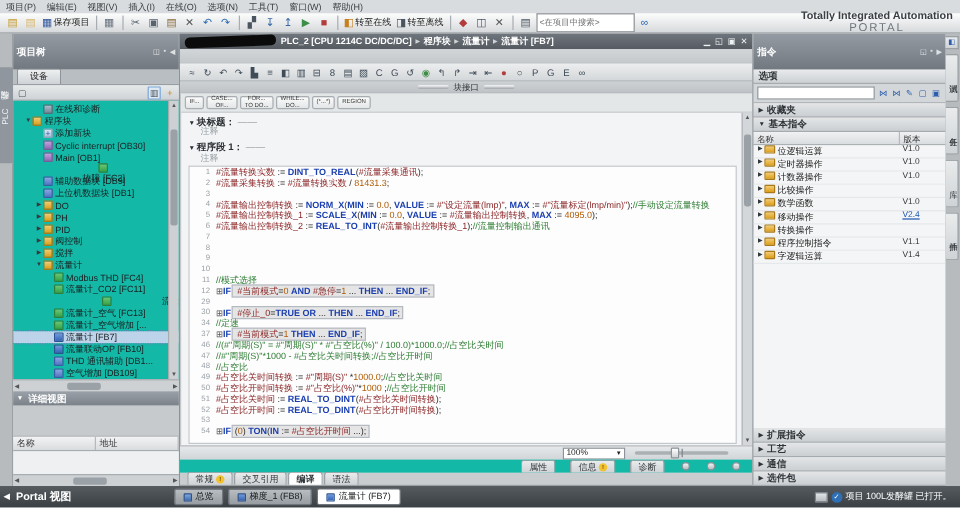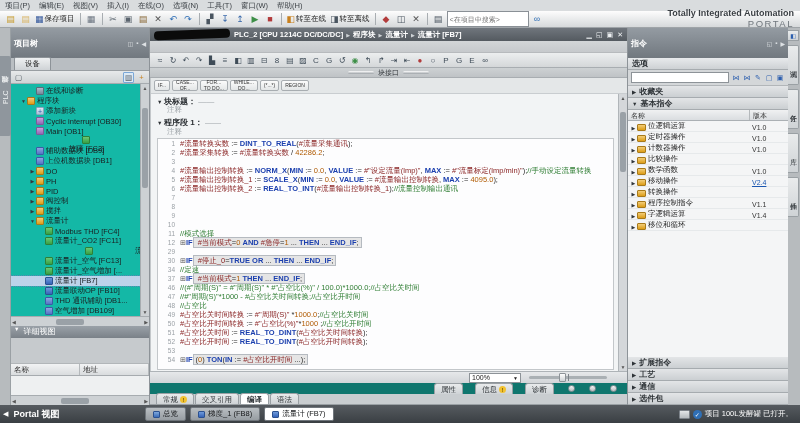--- a/index.html
+++ b/index.html
@@ -6,21 +6,21 @@
 html,body{width:800px;height:423px;overflow:hidden}
 body{position:relative;background:#c3c7ca;font-size:8px;color:#222}
 
 #menubar{position:absolute;top:0;left:0;right:0;height:11px;background:#d9dcde;display:flex;gap:9px;align-items:center;padding-left:5px;font-size:7.5px;color:#3a3f44}
 #toolbar{position:absolute;top:11px;left:0;right:0;height:17px;background:linear-gradient(#fdfdfd,#d6d9db);border-bottom:1px solid #9fa4a8;display:flex;align-items:center;padding:0 4px;gap:2px}
 .tbi{height:13px;min-width:13px;display:flex;align-items:center;justify-content:center;gap:1px;border-radius:2px;padding:0 1px}
 .tbi .g{font-size:9px;line-height:1}
 .tbi .l{font-size:7.5px;color:#222;white-space:nowrap}
 .tbsep{width:1px;height:12px;background:#a8adb1;margin:0 2px}
 .tbsearch{width:82px;height:16px;border:1px solid #8a9096;background:#fff;font-size:7px;color:#666;padding:0 2px}
-.brand{margin-left:auto;text-align:right;line-height:1.05;padding-right:2px}
+.brand{margin-left:auto;text-align:center;line-height:1.05;padding-right:2px}
 .brand .l1{font-size:9px;font-weight:bold;color:#3a3f44}
 .brand .l2{font-size:9.5px;color:#70777d;letter-spacing:1.5px}
 
 #workspace{position:absolute;top:28px;bottom:18px;left:0;right:0}
 #left-strip{position:absolute;left:0;top:0;bottom:0;width:11px;background:#b7bbbe;border-right:1px solid #9aa0a4}
 #left-strip .vtab{position:absolute;top:28px;left:0;width:11px;height:80px;background:#8f969d;color:#f2f4f5;writing-mode:vertical-rl;transform:rotate(180deg);font-size:7px;display:flex;align-items:center;justify-content:center;border-radius:2px 0 0 2px}
 
 #ptree{position:absolute;left:11px;top:0;width:139px;bottom:0;background:#cdd1d4;border-right:1px solid #8d9398;display:flex;flex-direction:column}
 .phead{height:30px;background:linear-gradient(#949ba2,#71787f);color:#fff;font-size:8px;font-weight:bold;display:flex;align-items:center;justify-content:space-between;padding:0 3px;flex:none}
 .picons{display:flex;gap:3px;font-size:6px;color:#dde1e4;font-weight:normal}
@@ -42,21 +42,21 @@
 .ic-fc{background:linear-gradient(#6cc877,#379f44);border:1px solid #2e8038}
 .ic-fb{background:linear-gradient(#6f9bdb,#3563b8);border:1px solid #2b5190}
 .ic-db{background:linear-gradient(#8fa7e0,#5374c4);border:1px solid #3c5ba6}
 .vsb{position:absolute;right:0;top:0;bottom:0;width:9px;background:#cdd1d4;border-left:1px solid #a7acb0}
 .vsb .th{position:absolute;left:1px;right:1px;top:24px;height:80px;background:#9aa1a7;border-radius:2px}
 .vsb .ar{position:absolute;left:0;right:0;height:8px;font-size:5px;color:#555;text-align:center;line-height:8px}
 .hsb{height:10px;background:#cdd1d4;border-top:1px solid #a7acb0;position:relative;flex:none}
 .hsb .th{position:absolute;top:1.5px;height:6px;left:45px;width:28px;background:#9aa1a7;border-radius:2px}
 .hsb .al{position:absolute;left:1px;top:0;font-size:5px;line-height:10px;color:#555}
 .hsb .ar2{position:absolute;right:1px;top:0;font-size:5px;line-height:10px;color:#555}
-.dhead{height:12px;background:linear-gradient(#9aa1a8,#7a8188);color:#fff;font-size:8px;font-weight:normal;display:flex;gap:4px;padding:0 3px;flex:none}
+.dhead{height:12px;background:linear-gradient(#9aa1a8,#7a8188);color:#fff;font-size:8px;font-weight:bold;display:flex;align-items:center;gap:4px;padding:0 3px;flex:none}
 .dgap{height:26px;background:#c6cacd;border-bottom:1px solid #b2b6b9;flex:none}
 .dcols{height:12px;display:flex;background:linear-gradient(#f2f3f4,#d9dcde);border-bottom:1px solid #a6abaf;font-size:7.5px;color:#333;flex:none}
 .dcols span{flex:1;padding:1px 3px;border-right:1px solid #b5b9bc}
 .dbody{flex:1;background:#eef0f1}
 
 #editor{position:absolute;left:150px;top:0;width:477px;bottom:0;display:flex;flex-direction:column;background:#dfe2e4}
 .etitle{height:13px;background:linear-gradient(#70767d,#545a60);display:flex;align-items:center;color:#fff;font-size:7.5px;padding:0 4px;gap:4px;flex:none}
 .redact{width:76px;height:9px;background:#0b0b0b;border-radius:4px;transform:rotate(-2deg);flex:none}
 .crumb{display:flex;gap:3px;align-items:center;font-weight:bold;white-space:nowrap}
 .crumb .sep{font-size:5px;color:#cfd3d6}
@@ -85,38 +85,38 @@
 .ct .fg{color:#555;font-size:7px}
 .ct .foldbox{background:#e5e5e5;border:1px solid #b5bac0;padding:0 2px}
 .evs{position:absolute;right:0;top:16px;bottom:0;width:9px;background:#d4d7da;border-left:1px solid #b0b5b9}
 .evs .th{position:absolute;left:1px;right:1px;top:18px;height:60px;background:#9aa1a7;border-radius:2px}
 .evs .ar{position:absolute;left:0;right:0;height:8px;font-size:5px;color:#555;text-align:center;line-height:8px}
 .zoomrow{height:12px;background:linear-gradient(#e6e8ea,#d2d5d8);border-top:1px solid #aeb3b7;display:flex;align-items:center;justify-content:flex-end;gap:8px;padding-right:16px;flex:none}
 .zsel{width:52px;height:10px;border:1px solid #8d9398;background:#fff;font-size:7px;display:flex;align-items:center;justify-content:space-between;padding:0 2px;color:#222}
 .slider{width:78px;height:3px;background:#aab0b4;position:relative;border-radius:2px;margin-right:4px}
 .slider .tick{position:absolute;left:50%;top:-2px;width:1px;height:7px;background:#7d838a}
 .slider .kn{position:absolute;left:30px;top:-3px;width:7px;height:9px;background:linear-gradient(#fefefe,#cfd3d6);border:1px solid #8d9398;border-radius:1px}
-.insp1{height:11px;display:flex;justify-content:flex-end;align-items:flex-end;gap:12px;padding-right:10px;background:#0f766e;flex:none}
+.insp1{height:11px;display:flex;justify-content:flex-end;align-items:flex-end;gap:12px;padding-right:10px;background:#14b8a6;flex:none}
 .insp2{height:11px;display:flex;align-items:flex-end;gap:1px;padding-left:6px;background:#c9cdd0;border-bottom:1px solid #9aa0a4;flex:none}
 .itab{border:1px solid #9aa0a4;border-bottom:none;border-radius:3px 3px 0 0;background:linear-gradient(#e9ebec,#cfd3d6);font-size:7.5px;padding:1px 6px 0;display:flex;gap:2px;align-items:center;color:#2e3337;height:11px}
 .itab.active{background:#fff;font-weight:bold}
 .warnic{width:7px;height:7px;background:var(--warn);border-radius:50%;color:#6b4e00;font-size:5px;display:flex;align-items:center;justify-content:center;font-weight:bold;flex:none}
 .dotbtn{width:7px;height:7px;border-radius:50%;background:linear-gradient(#f3f4f5,#b9bec2);border:1px solid #8d9398;margin:0 0 2px 2px}
 
 #instr{position:absolute;left:627px;top:0;width:161px;bottom:0;background:#cdd1d4;border-left:1px solid #8d9398;display:flex;flex-direction:column}
 .obar{height:12px;background:linear-gradient(#e8eaec,#cdd1d4);border-bottom:1px solid #a6abaf;font-size:8px;font-weight:bold;display:flex;align-items:center;padding:0 4px;flex:none;color:#2e3337}
 .srow{height:16px;display:flex;align-items:center;gap:2px;padding:0 3px;background:#d4d7d9;border-bottom:1px solid #b2b6b9;flex:none}
 .sinput{flex:1;height:11px;border:1px solid #8d9398;background:#fff;min-width:40px}
 .sic{width:10px;height:10px;display:flex;align-items:center;justify-content:center;font-size:7px;color:#2d5fae}
 .secbar{height:12px;background:linear-gradient(#e3e5e7,#cbcfd2);border-bottom:1px solid #a6abaf;display:flex;align-items:center;gap:3px;font-size:8px;font-weight:bold;padding:0 4px;color:#2e3337;flex:none}
 .secbar .ch{font-size:5.5px;font-weight:normal}
 .icols{height:11px;display:flex;font-size:7px;background:linear-gradient(#f0f1f2,#dadde0);border-bottom:1px solid #abb0b4;color:#333;flex:none}
 .icols .c1{flex:1;padding:1px 3px;border-right:1px solid #b5b9bc}
 .icols .c2{width:38px;flex:none;padding:1px 3px}
-.irow{height:11px;display:flex;align-items:flex-end;font-size:7.5px;background:#f4f5f6;border-bottom:1px solid #e6e9eb;padding-left:2px}
+.irow{height:11px;display:flex;align-items:flex-start;font-size:7.5px;background:#f4f5f6;border-bottom:1px solid #e6e9eb;padding-left:2px}
 .irow .ar{width:7px;font-size:5px;color:#33383c;text-align:center;flex:none}
 .irow .fold{width:9px;height:7px;background:linear-gradient(#f2cd79,#dd9d17);border:1px solid #a87a1a;border-radius:1px;margin-right:2px;flex:none}
 .irow .lb{flex:1;white-space:nowrap;overflow:hidden}
 .irow .ver{width:36px;flex:none;font-size:7px;color:#333}
 .irow .ver.link{color:var(--link);text-decoration:underline}
 .ifill{flex:1;background:#f4f5f6}
 
 #right-strip{position:absolute;left:788px;width:12px;top:0;bottom:0;background:#b7bbbe}
 #right-strip .tic{width:11px;height:11px;margin:2px 0 0 0;background:linear-gradient(#e9ebec,#cfd3d6);border:1px solid #9aa0a4;border-left:none;font-size:6px;display:flex;align-items:center;justify-content:center;color:#2d5fae}
 .rtab{width:11px;height:40px;background:linear-gradient(#e9ebec,#cfd3d6);border:1px solid #9aa0a4;border-left:none;margin-top:4px;writing-mode:vertical-rl;font-size:7px;display:flex;align-items:center;justify-content:center;color:#2e3337;border-radius:0 2px 2px 0;gap:2px}
@@ -471,21 +471,21 @@
       </div>
       <div class="cmt">注释</div>
       <div class="btitle net">
         <span class="arr">▼ </span>
         <span>程序段 1：</span>
         <span class="dim"> ——</span>
       </div>
       <div class="cmt">注释</div>
       <div class="codewrap" id="code">
           <div class="cl"><span class="ln">1</span><span class="ct"><span class="v">#流量转换实数</span> := <span class="k">DINT_TO_REAL</span>(<span class="v">#流量采集通讯</span>);</span></div>
-          <div class="cl"><span class="ln">2</span><span class="ct"><span class="v">#流量采集转换</span> := <span class="v">#流量转换实数</span> / <span class="n">42286.2</span>;</span></div>
+          <div class="cl"><span class="ln">2</span><span class="ct"><span class="v">#流量采集转换</span> := <span class="v">#流量转换实数</span> / <span class="n">81431.3</span>;</span></div>
           <div class="cl"><span class="ln">3</span></div>
           <div class="cl"><span class="ln">4</span><span class="ct"><span class="v">#流量输出控制转换</span> := <span class="k">NORM_X</span>(<span class="k">MIN</span> := <span class="n">0.0</span>, <span class="k">VALUE</span> := <span class="v">#"设定流量(lmp)"</span>, <span class="k">MAX</span> := <span class="v">#"流量标定(lmp/min)"</span>);<span class="c">//手动设定流量转换</span></span></div>
           <div class="cl"><span class="ln">5</span><span class="ct"><span class="v">#流量输出控制转换_1</span> := <span class="k">SCALE_X</span>(<span class="k">MIN</span> := <span class="n">0.0</span>, <span class="k">VALUE</span> := <span class="v">#流量输出控制转换</span>, <span class="k">MAX</span> := <span class="n">4095.0</span>);</span></div>
           <div class="cl"><span class="ln">6</span><span class="ct"><span class="v">#流量输出控制转换_2</span> := <span class="k">REAL_TO_INT</span>(<span class="v">#流量输出控制转换_1</span>);<span class="c">//流量控制输出通讯</span></span></div>
           <div class="cl"><span class="ln">7</span><span class="ct"></span></div>
           <div class="cl"><span class="ln">8</span><span class="ct"></span></div>
           <div class="cl"><span class="ln">9</span><span class="ct"></span></div>
           <div class="cl"><span class="ln">10</span><span class="ct"></span></div>
           <div class="cl"><span class="ln">11</span><span class="ct"><span class="c">//模式选择</span></span></div>
           <div class="cl"><span class="ln">12</span><span class="ct"><span class="fg">⊞</span><span class="k">IF</span><span class="foldbox"> <span class="v">#当前模式</span>=<span class="n">0</span> <span class="k">AND</span> <span class="v">#急停</span>=<span class="n">1</span> ... <span class="k">THEN</span> ... <span class="k">END_IF</span>;</span></span></div>
@@ -631,26 +631,20 @@
           <span class="fold"></span>
           <span class="lb">程序控制指令</span>
           <span class="ver">V1.1</span>
         </div>
         <div class="irow">
           <span class="ar">▶</span>
           <span class="fold"></span>
           <span class="lb">字逻辑运算</span>
           <span class="ver">V1.4</span>
         </div>
-        <div class="irow">
-          <span class="ar">▶</span>
-          <span class="fold"></span>
-          <span class="lb">移位和循环</span>
-          <span class="ver"></span>
-        </div>
       </div>
     <div class="ifill"></div>
     <div id="instr-bottom">
         <div class="secbar">
           <span class="ch">▶</span>
           <span>扩展指令</span>
         </div>
         <div class="secbar">
           <span class="ch">▶</span>
           <span>工艺</span>

